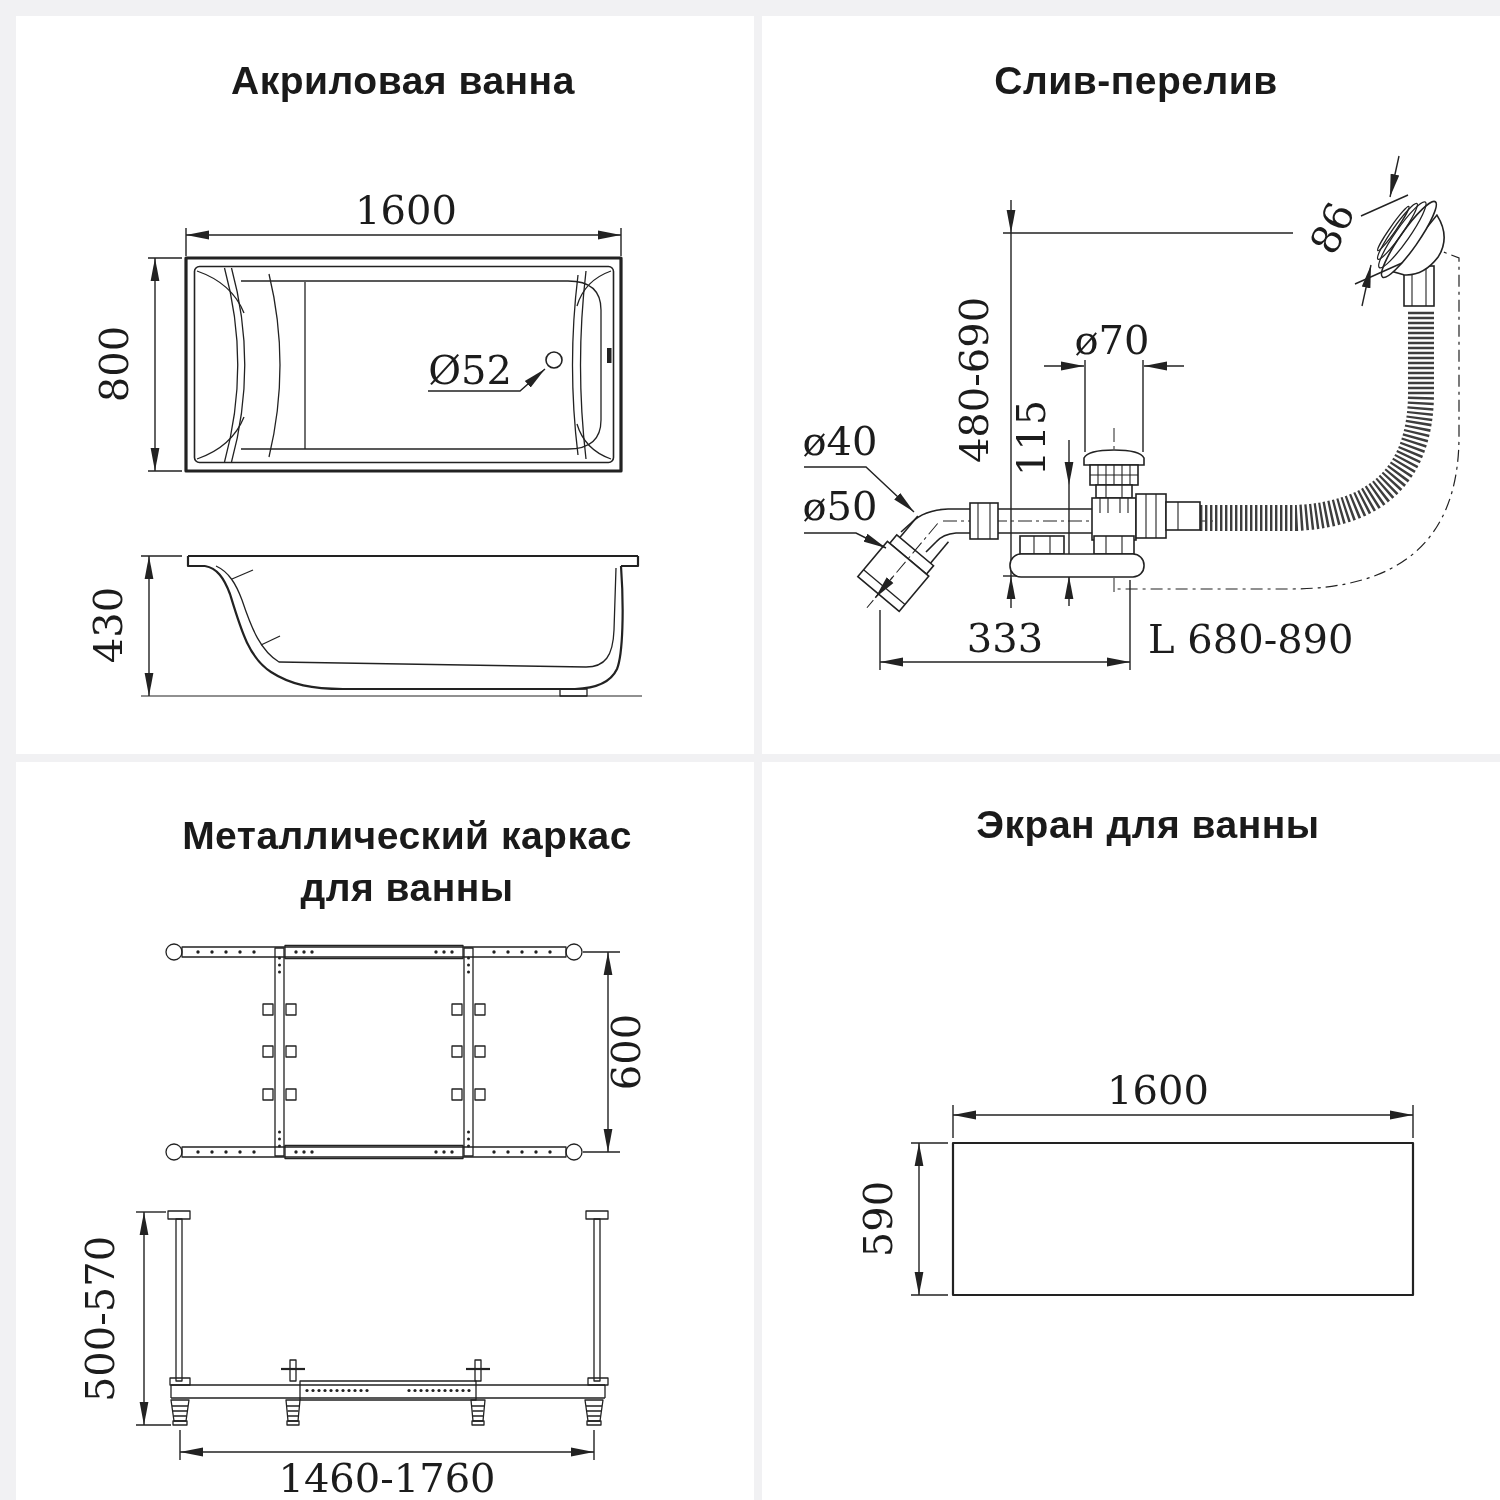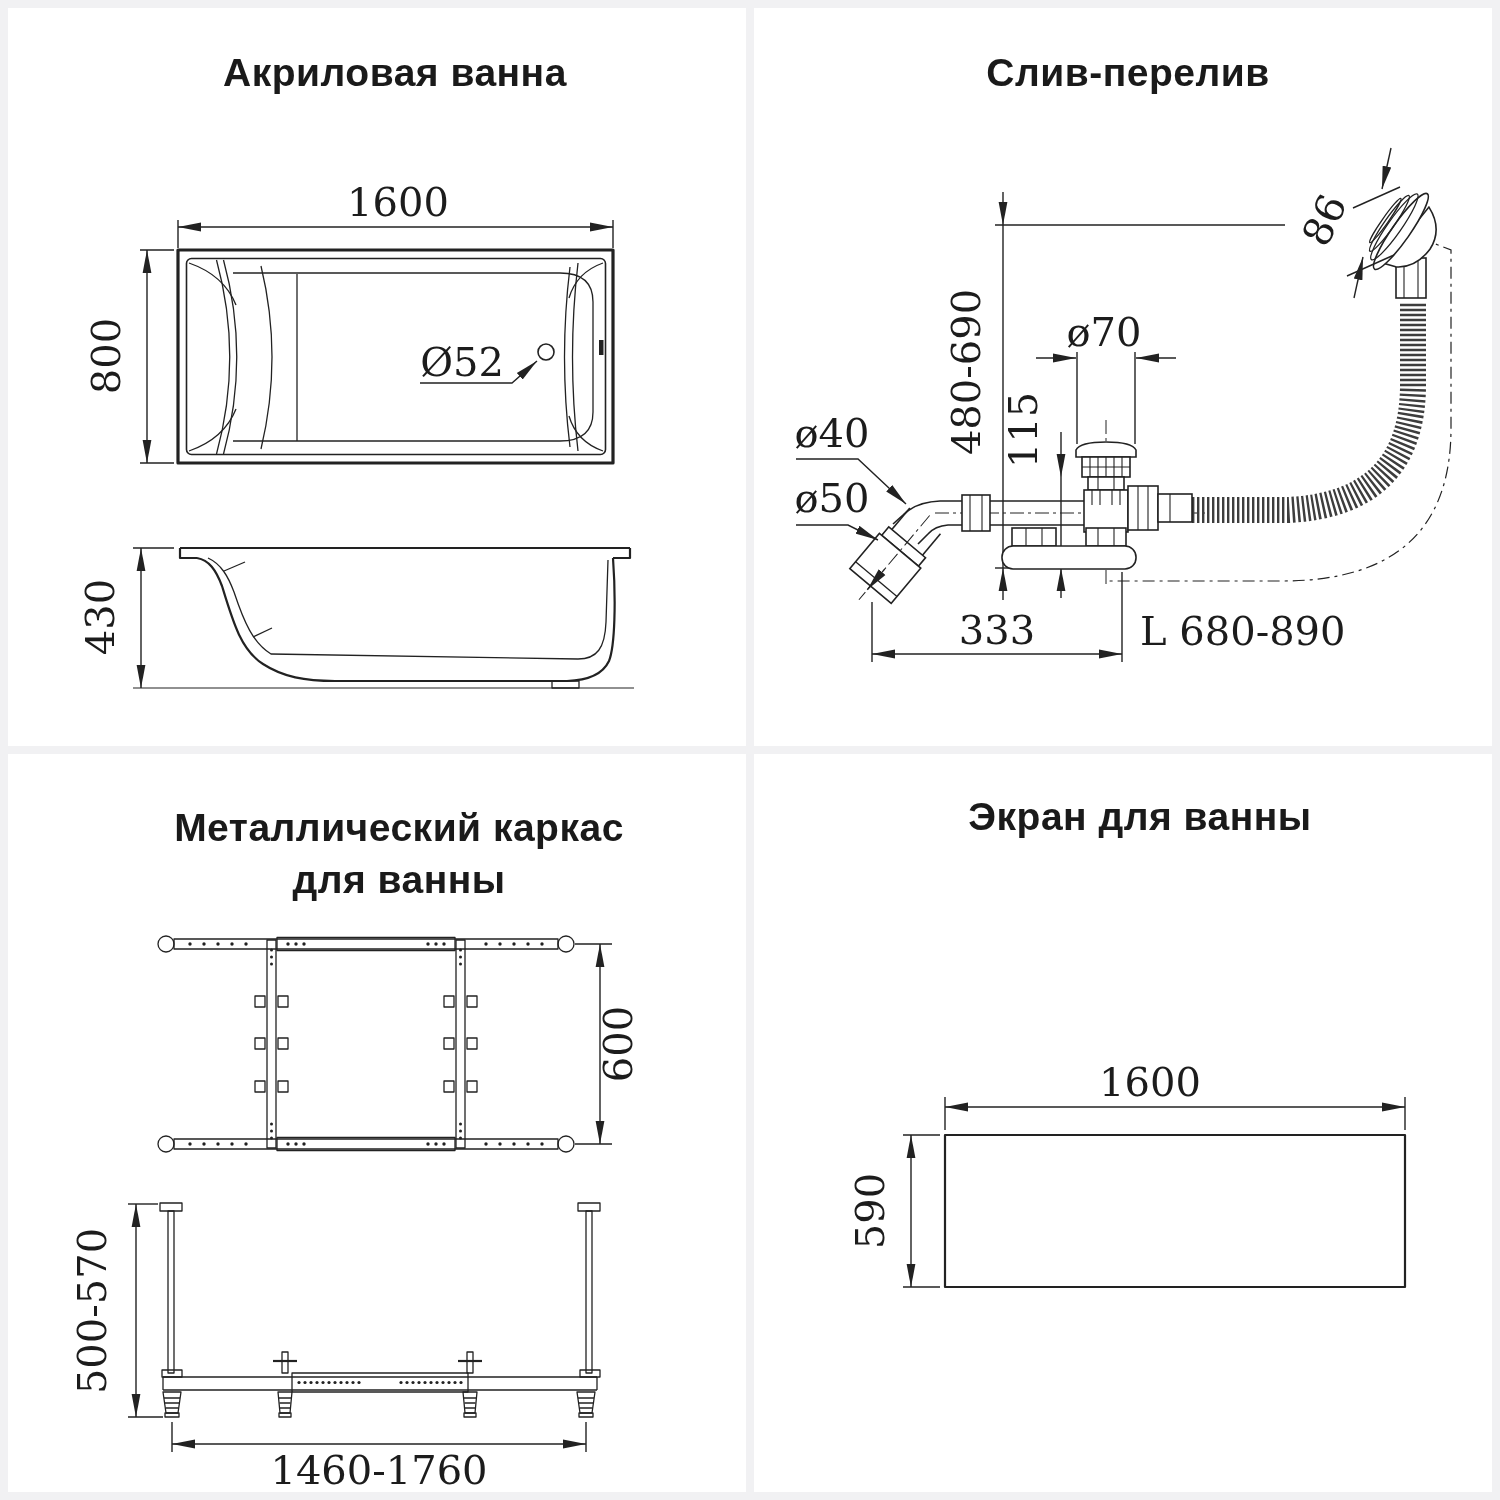--- a/index.html
+++ b/index.html
@@ -1,17 +1,17 @@
 <!DOCTYPE html>
 <html><head>
 <meta charset="utf-8">
 <style>
   html,body{margin:0;padding:0;background:#f1f1f3;}
   body{width:1500px;height:1500px;font-family:"Liberation Sans",sans-serif;}
-  .sheet{width:1500px;height:1500px;box-sizing:border-box;padding:8px;display:grid;
+  .sheet{width:1500px;height:1500px;box-sizing:border-box;padding:16px;display:grid;
          grid-template-columns:738px 738px;grid-template-rows:738px 738px;gap:8px;background:#f1f1f3;}
   .panel{background:#ffffff;overflow:hidden;}
   svg{display:block;}
   .ln{fill:none;stroke:#222;stroke-width:1.6;stroke-linejoin:round;stroke-linecap:butt;}
   .thin{stroke-width:1.1;}
   .t13{stroke-width:1.3;}
   .med{stroke-width:2.2;}
   .thick{stroke-width:3.2;}
   .dim{fill:none;stroke:#222;stroke-width:1.4;}
   .cl{fill:none;stroke:#222;stroke-width:1;stroke-dasharray:14 4 3 4;}

